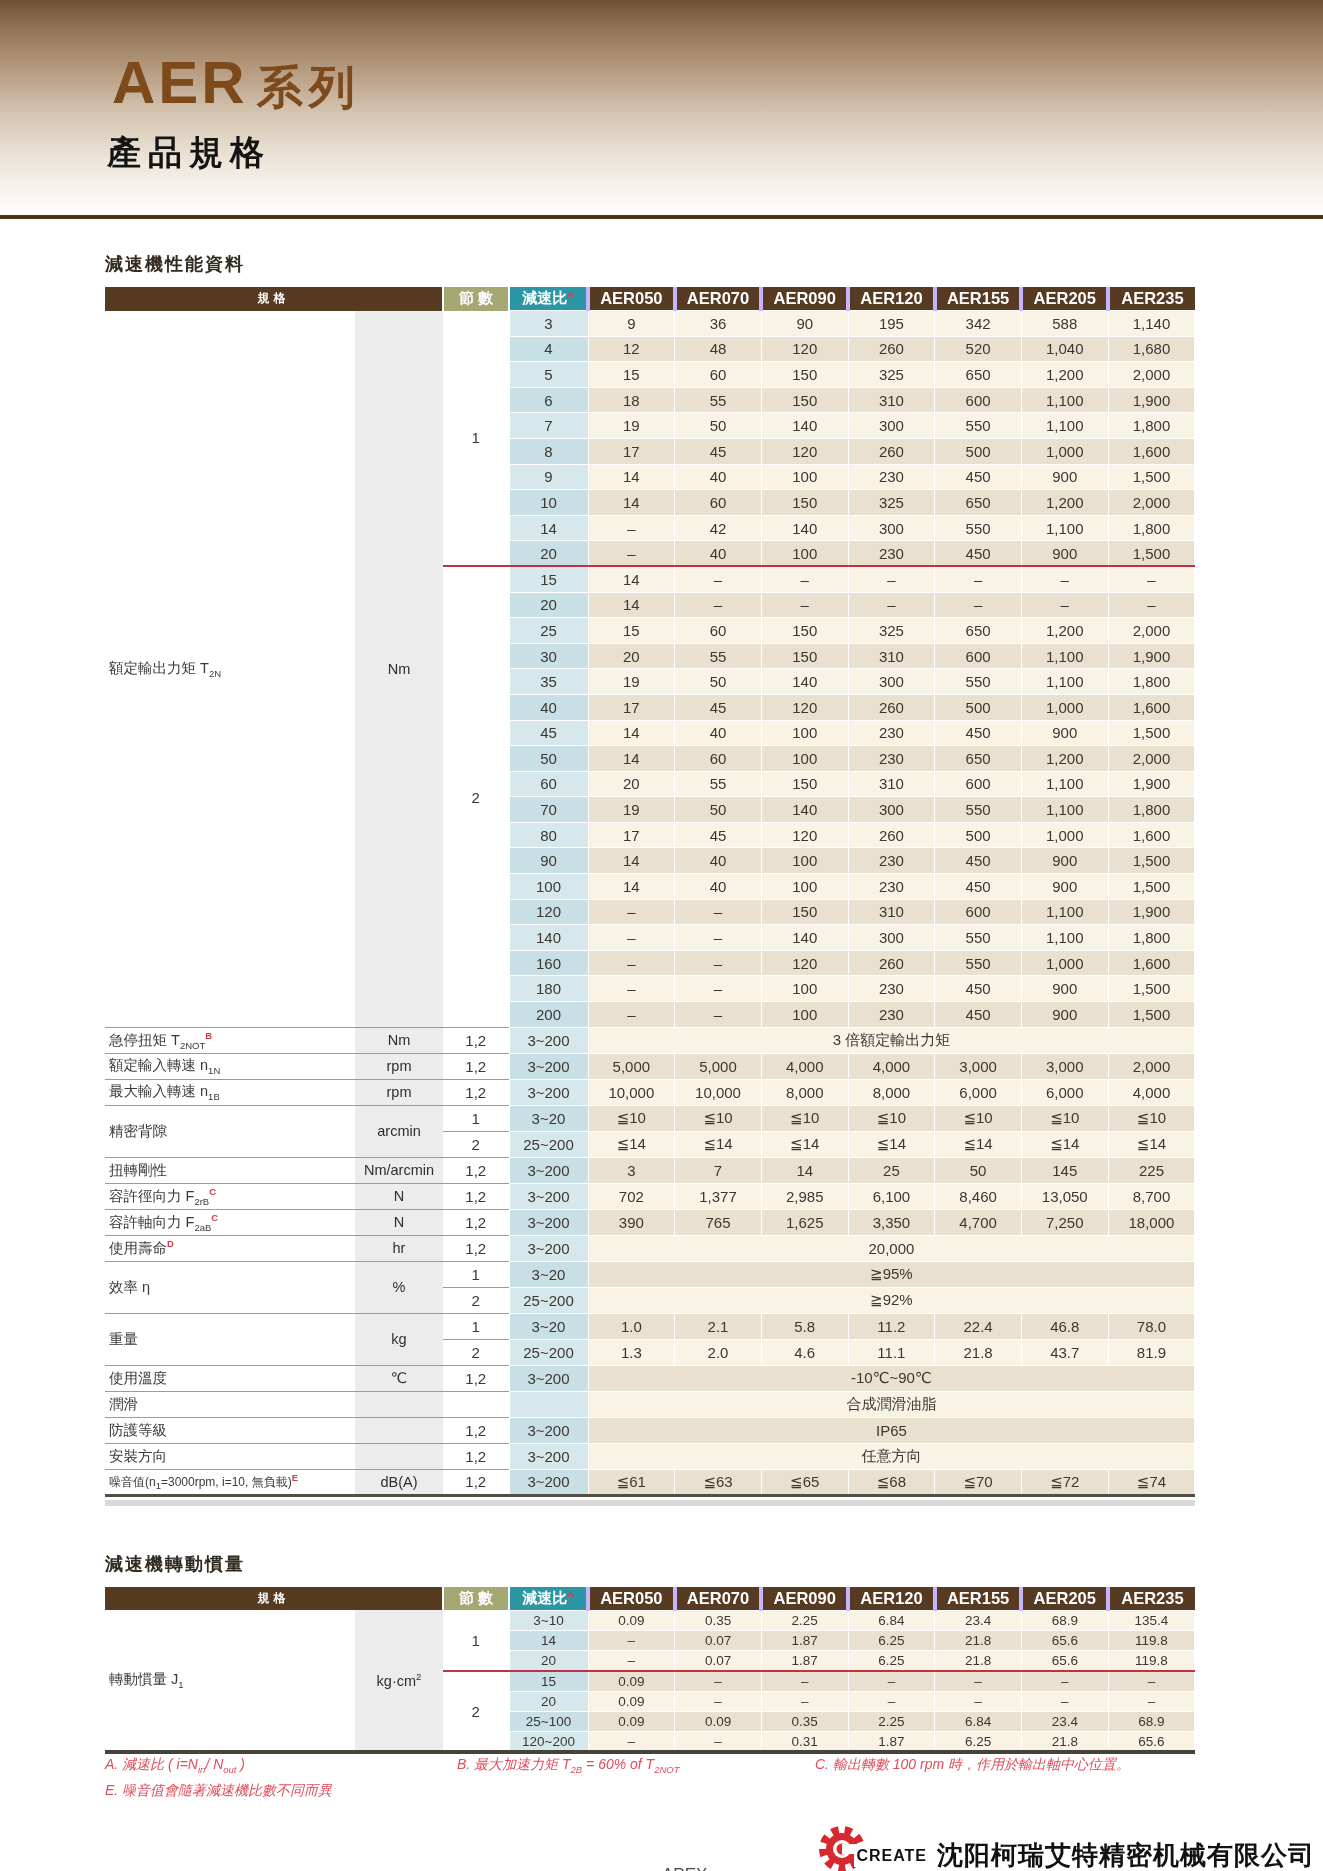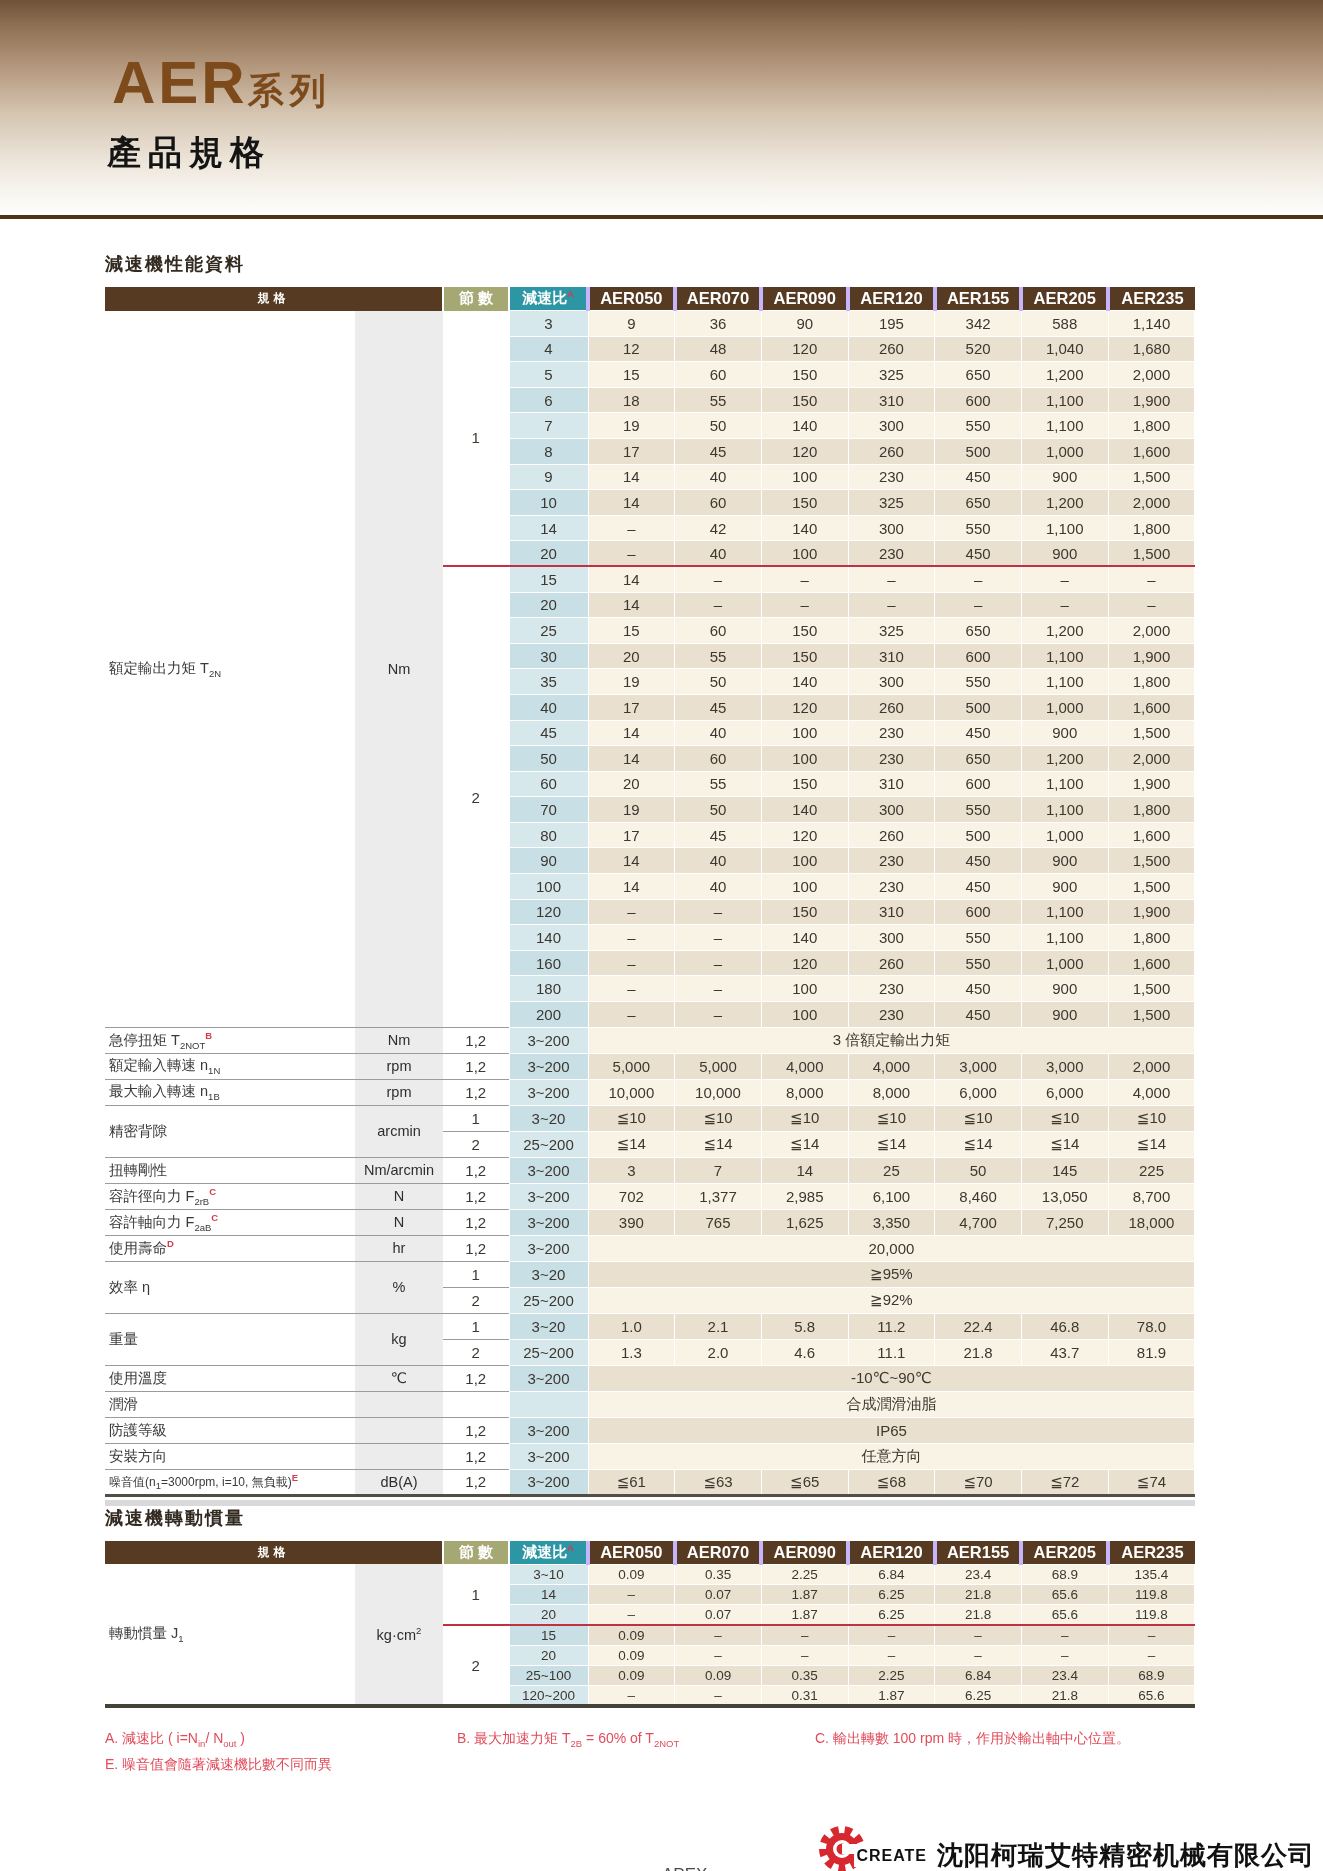--- a/index.html
+++ b/index.html
@@ -6,28 +6,28 @@
   .page{position:relative;width:1323px;height:1871px;background:#fff;overflow:hidden;
         font-family:"Liberation Sans","DejaVu Sans",sans-serif;}
 
   
   .banner{position:absolute;top:0;left:0;width:100%;height:219px;
           background:linear-gradient(180deg,#6e5138 0%,#8f7154 12%,#b3977c 30%,
                      #d5c5b1 52%,#ebe3d7 72%,#f8f5f0 88%,#ffffff 100%);}
   .banner-rule{position:absolute;top:215px;left:0;width:100%;height:4px;background:#4f3319;}
   .series-line{position:absolute;top:48px;left:112px;display:flex;align-items:baseline;}
   .series-name{font-size:60px;font-weight:bold;color:#7d4a1c;letter-spacing:3px;}
-  .series-suffix{font-size:36px;font-weight:bold;color:#7d4a1c;letter-spacing:6px;}
+  .series-suffix{font-size:46px;font-weight:bold;color:#7d4a1c;letter-spacing:6px;margin-left:9px;}
   .subtitle{position:absolute;top:130px;left:107px;font-size:34px;font-weight:bold;
             color:#141414;letter-spacing:7px;}
 
   
   .content{position:absolute;left:105px;top:252px;width:1090px;}
   .sec-title{font-size:18px;font-weight:bold;color:#332b21;letter-spacing:2px;margin:0 0 11px 0;}
-  .sec-title2{}
+  .sec-title2{margin-top:46px;}
 
   table{border-collapse:collapse;table-layout:fixed;width:1090px;}
   col.c-label{width:250px;} col.c-unit{width:88px;} col.c-stage{width:66px;}
   col.c-ratio{width:79px;}  col.c-model{width:86.7px;}
 
   
   th{height:23px;padding:0;font-weight:bold;color:#fff;text-align:center;vertical-align:middle;}
   .h-spec{background:#573a22;font-size:12px;letter-spacing:4px;}
   .h-stage{background:#a6a874;font-size:15px;border-left:2px solid #fff;}
   .h-ratio{background:#2d96a5;font-size:15px;border-left:2px solid #fff;}
@@ -51,21 +51,21 @@
   .hl{border-top:1px solid #9b9b9b;}
   .redline{border-top:2.5px solid #bf3243 !important;}
   .t1{border-bottom:3px solid #514e46;}
   .t2{border-bottom:4px solid #454239;}
   .shadow1{width:1090px;height:6px;background:#d9d9d9;margin-top:3px;}
 
   sub{font-size:9.5px;} sup{font-size:9.5px;}
   sup.red{color:#d63a4e;font-weight:bold;}
 
   
-  .fns{margin-top:22px;color:#e14b5a;font-size:14px;}
+  .fns{margin-top:2px;color:#e14b5a;font-size:14px;font-style:italic;}
   .fn-row{display:flex;}
   .fn-a{width:352px;} .fn-b{width:358px;} .fn-c{flex:1;}
   .fn-line{margin-top:7px;}
 
   
   .footer{position:absolute;left:105px;top:1822px;width:1210px;height:46px;}
   .apex{position:absolute;left:557px;top:14px;font-weight:normal;color:#4a4a4a;font-size:17px;margin-top:29px;}
   .apex .num{font-size:13px;margin-left:9px;}
   .logo{position:absolute;right:0;top:0;display:flex;align-items:center;}
   .gear{margin-right:-13px;position:relative;z-index:0;}

